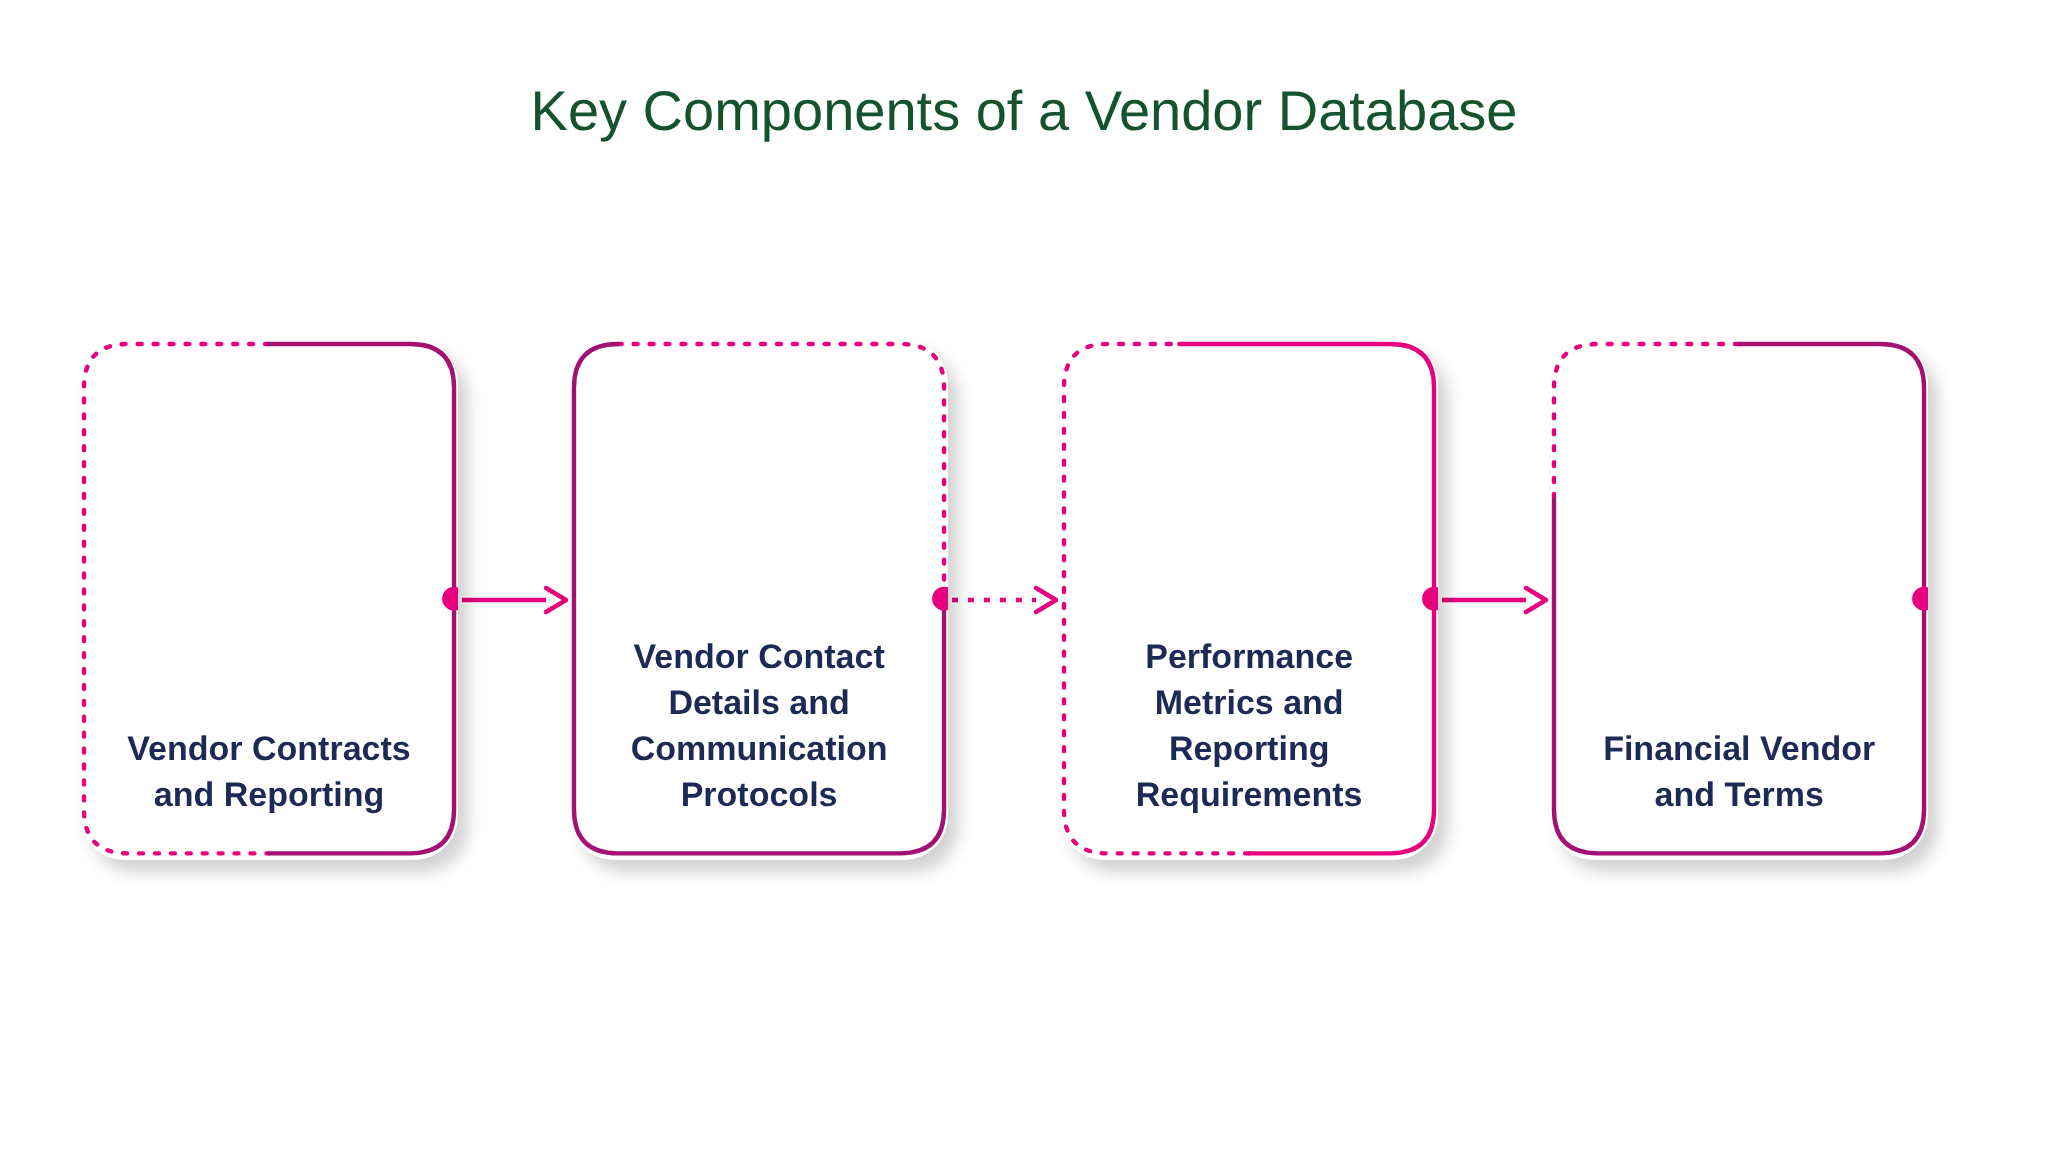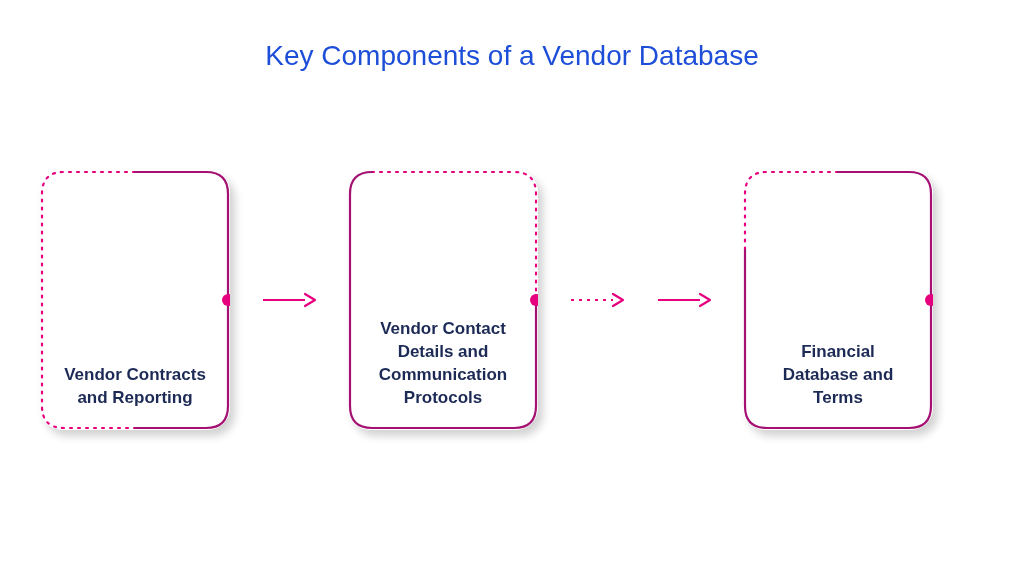--- a/index.html
+++ b/index.html
@@ -6,21 +6,21 @@
   html, body { width: 1024px; height: 576px; background: #ffffff; font-family: "Segoe UI", Arial, sans-serif; }
   .page { width: 1024px; height: 576px; position: relative; }
   .title {
     position: absolute;
     top: 40px;
     left: 0;
     width: 100%;
     text-align: center;
     font-size: 28px;
     font-weight: 500;
-    color: #1d4ed8;
+    color: #14532d;
   }
   .row {
     position: absolute;
     top: 170px;
     left: 40px;
     right: 40px;
     display: flex;
     align-items: center;
     justify-content: space-between;
   }
@@ -107,31 +107,43 @@
       </svg>
     </div>
 
     <div class="arrow">
       <svg width="56" height="20" viewBox="0 0 56 20">
         <line x1="2" y1="10" x2="44" y2="10" stroke="#e6007e" stroke-width="2.2" stroke-dasharray="3 5"></line>
         <path d="M44 4 L54 10 L44 16" fill="none" stroke="#e6007e" stroke-width="2.2" stroke-linecap="round" stroke-linejoin="round"></path>
       </svg>
     </div>
 
+    <div class="card-wrap">
+      <div class="card">
+        <span>Performance Metrics and Reporting Requirements</span>
+      </div>
+      <svg class="card-border" viewBox="0 0 190 260" fill="none">
+
+        <path d="M95 258 H24 Q2 258 2 236 V24 Q2 2 24 2 H60" stroke="#e6007e" stroke-width="2.2" stroke-linecap="round" stroke-dasharray="2 6"></path>
+
+        <path d="M60 2 H166 Q188 2 188 24 V236 Q188 258 166 258 H95" stroke="#e6007e" stroke-width="2.2" stroke-linecap="round"></path>
+        <circle cx="188" cy="130" r="6" fill="#e6007e"></circle>
+      </svg>
+    </div>
 
     <div class="arrow">
       <svg width="56" height="20" viewBox="0 0 56 20">
         <line x1="2" y1="10" x2="44" y2="10" stroke="#e6007e" stroke-width="2.2"></line>
         <path d="M44 4 L54 10 L44 16" fill="none" stroke="#e6007e" stroke-width="2.2" stroke-linecap="round" stroke-linejoin="round"></path>
       </svg>
     </div>
 
     <div class="card-wrap">
       <div class="card">
-        <span>Financial Database and Terms</span>
+        <span>Financial Vendor and Terms</span>
       </div>
       <svg class="card-border" viewBox="0 0 190 260" fill="none">
 
         <path d="M95 2 H24 Q2 2 2 24 V80" stroke="#e6007e" stroke-width="2.2" stroke-linecap="round" stroke-dasharray="2 6"></path>
         <path d="M2 80 V236 Q2 258 24 258 H166 Q188 258 188 236 V24 Q188 2 166 2 H95" stroke="#a41173" stroke-width="2.2" stroke-linecap="round"></path>
         <circle cx="188" cy="130" r="6" fill="#e6007e"></circle>
       </svg>
     </div>
 
     <div class="end-cap">

